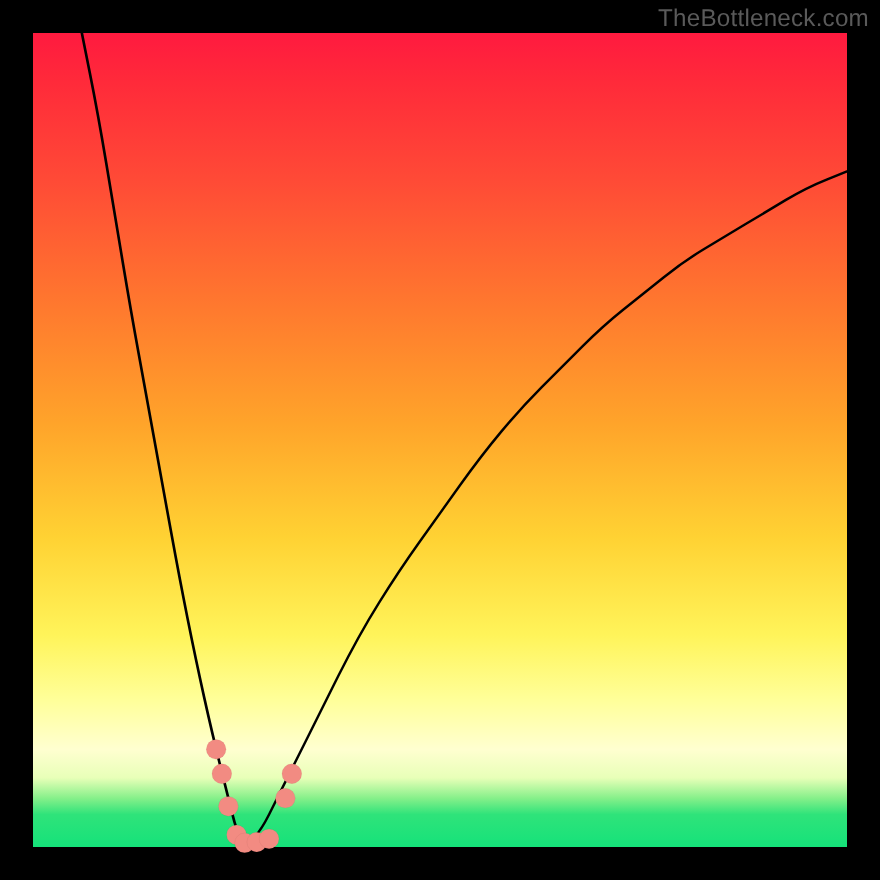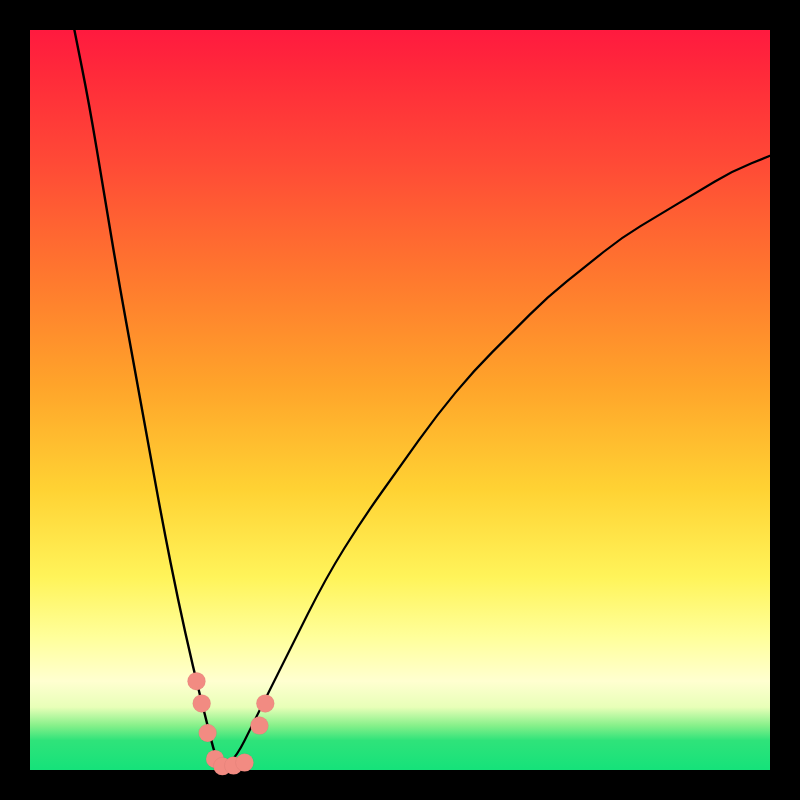--- a/index.html
+++ b/index.html
@@ -78,13 +78,14 @@
           <circle cx="177.6" cy="703" r="9" class="dot" fill="#f28b82"></circle>
           <circle cx="185" cy="728.9" r="9" class="dot" fill="#f28b82"></circle>
           <circle cx="192.4" cy="736.3" r="9" class="dot" fill="#f28b82"></circle>
           <circle cx="203.50000000000003" cy="735.56" r="9" class="dot" fill="#f28b82"></circle>
           <circle cx="214.6" cy="732.6" r="9" class="dot" fill="#f28b82"></circle>
           <circle cx="229.4" cy="695.6" r="9" class="dot" fill="#f28b82"></circle>
           <circle cx="235.32" cy="673.4" r="9" class="dot" fill="#f28b82"></circle>
         </g>
     </svg>
   </div>
+  <div class="watermark">TheBottleneck.com</div>
 </div>
 
 </body></html>

